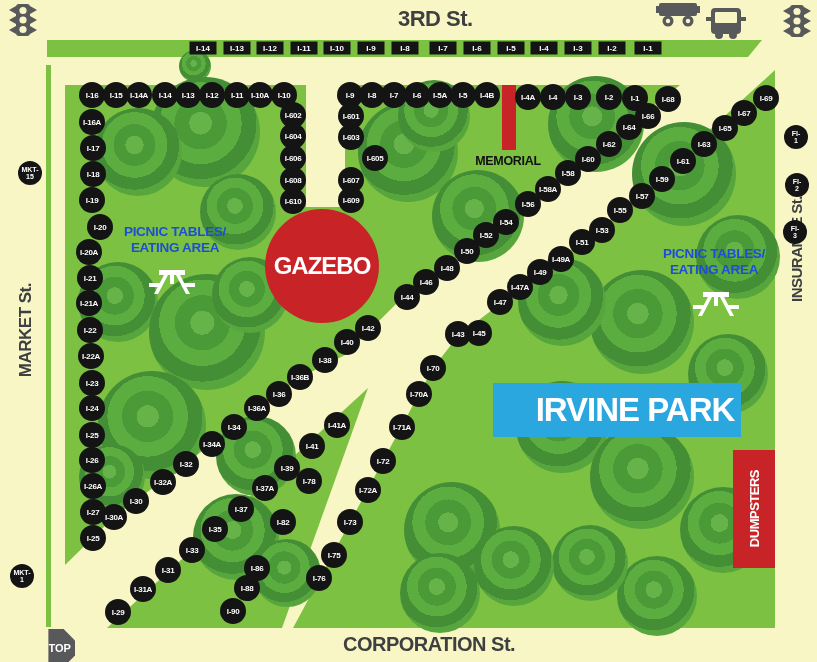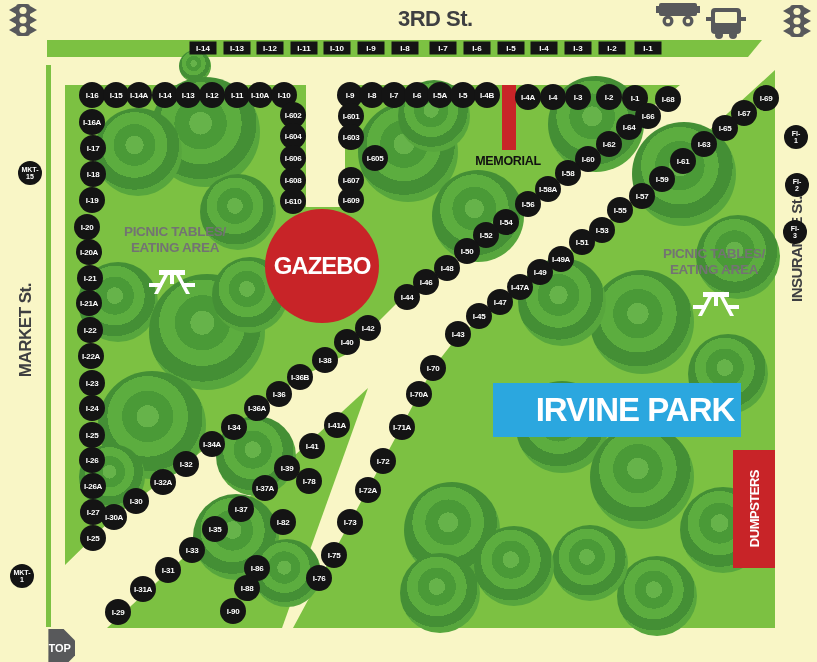--- a/index.html
+++ b/index.html
@@ -19,21 +19,21 @@
     font-weight:bold;display:flex;align-items:center;justify-content:center;transform:translate(-50%,-50%);}
   .smarker{position:absolute;width:24px;height:24px;border-radius:50%;background:#141414;color:#fff;
     font-size:7px;font-weight:bold;display:flex;flex-direction:column;align-items:center;justify-content:center;
     line-height:1;transform:translate(-50%,-50%);}
   .street-label{position:absolute;color:#3E3F41;font-weight:bold;letter-spacing:-0.5px;}
   .vtext{writing-mode:vertical-rl;transform:rotate(180deg);}
   .banner{position:absolute;display:flex;align-items:center;justify-content:center;
     color:#fff;font-weight:bold;letter-spacing:-0.5px;}
   .red{background:#C82428;}
   .blue{background:#2BA7DF;padding-left:36px;}
-  .picnic{position:absolute;color:#737373;font-weight:bold;font-size:13.5px;text-align:center;
+  .picnic{position:absolute;color:#1d4ed8;font-weight:bold;font-size:13.5px;text-align:center;
     line-height:1.2;letter-spacing:-0.3px;width:150px;transform:translateX(-50%);}
   .picnic-icon{position:absolute;transform:translateX(-50%);}
   .gazebo{position:absolute;border-radius:50%;background:#C82428;color:#fff;display:flex;
     align-items:center;justify-content:center;font-weight:bold;}
   .stop{position:absolute;width:38px;height:38px;background:#58595B;color:#fff;display:flex;
     align-items:center;justify-content:center;font-weight:bold;font-size:11px;
     clip-path:polygon(30% 0,70% 0,100% 30%,100% 70%,70% 100%,30% 100%);transform:translate(-50%,-50%);}
   .icon{position:absolute;}
 </style>
 </head>
@@ -118,20 +118,21 @@
   <div class="banner blue" style="left:493px;top:383px;width:212px;height:54px;font-size:33px;letter-spacing:-1px;">
     <span>IRVINE PARK</span>
   </div>
 
   <div class="banner red" style="left:733px;top:450px;width:42px;height:118px;font-size:13px;">
     <span class="vtext">DUMPSTERS</span>
   </div>
 
 
   <div class="street-label" style="left:398px;top:6px;font-size:22px;">3RD St.</div>
+  <div class="street-label" style="left:343px;top:633px;font-size:20px;">CORPORATION St.</div>
   <div class="street-label vtext" style="left:16px;top:283px;font-size:17px;">MARKET St.</div>
   <div class="street-label vtext" style="left:788px;top:196px;font-size:15px;">INSURANCE St.</div>
 
   <div class="stop" style="left:56px;top:648px;">
     <span>STOP</span>
   </div>
 
   <div class="icon" style="left:6px;top:3px;">
     <svg width="34" height="34" viewBox="0 0 34 34">
       <g fill="#58595B">
@@ -234,21 +235,21 @@
     <div class="booth" style="left: 293px; top: 201px;">I-610</div>
     <div class="booth" style="left: 351px; top: 116px;">I-601</div>
     <div class="booth" style="left: 351px; top: 137px;">I-603</div>
     <div class="booth" style="left: 351px; top: 158px; margin-left: 24px;">I-605</div>
     <div class="booth" style="left: 351px; top: 180px;">I-607</div>
     <div class="booth" style="left: 351px; top: 200px;">I-609</div>
     <div class="booth" style="left: 92px; top: 122px;">I-16A</div>
     <div class="booth" style="left: 93px; top: 148px;">I-17</div>
     <div class="booth" style="left: 93px; top: 174px;">I-18</div>
     <div class="booth" style="left: 92px; top: 200px;">I-19</div>
-    <div class="booth" style="left: 87px; top: 227px;">I-20</div>
+    <div class="booth" style="left: 100px; top: 227px;">I-20</div>
     <div class="booth" style="left: 89px; top: 252px;">I-20A</div>
     <div class="booth" style="left: 90px; top: 278px;">I-21</div>
     <div class="booth" style="left: 89px; top: 303px;">I-21A</div>
     <div class="booth" style="left: 90px; top: 330px;">I-22</div>
     <div class="booth" style="left: 91px; top: 356px;">I-22A</div>
     <div class="booth" style="left: 92px; top: 383px;">I-23</div>
     <div class="booth" style="left: 92px; top: 408px;">I-24</div>
     <div class="booth" style="left: 92px; top: 435px;">I-25</div>
     <div class="booth" style="left: 92px; top: 460px;">I-26</div>
     <div class="booth" style="left: 93px; top: 486px;">I-26A</div>
@@ -286,21 +287,21 @@
     <div class="booth" style="left: 683px; top: 161px;">I-61</div>
     <div class="booth" style="left: 662px; top: 179px;">I-59</div>
     <div class="booth" style="left: 642px; top: 196px;">I-57</div>
     <div class="booth" style="left: 620px; top: 210px;">I-55</div>
     <div class="booth" style="left: 602px; top: 230px;">I-53</div>
     <div class="booth" style="left: 582px; top: 242px;">I-51</div>
     <div class="booth" style="left: 561px; top: 259px;">I-49A</div>
     <div class="booth" style="left: 540px; top: 272px;">I-49</div>
     <div class="booth" style="left: 520px; top: 287px;">I-47A</div>
     <div class="booth" style="left: 500px; top: 302px;">I-47</div>
-    <div class="booth" style="left: 479px; top: 316px;">I-45</div>
+    <div class="booth" style="left: 479px; top: 333px;">I-45</div>
     <div class="booth" style="left: 458px; top: 334px;">I-43</div>
     <div class="booth" style="left: 433px; top: 368px;">I-70</div>
     <div class="booth" style="left: 419px; top: 394px;">I-70A</div>
     <div class="booth" style="left: 402px; top: 427px;">I-71A</div>
     <div class="booth" style="left: 383px; top: 461px;">I-72</div>
     <div class="booth" style="left: 368px; top: 490px;">I-72A</div>
     <div class="booth" style="left: 350px; top: 522px;">I-73</div>
     <div class="booth" style="left: 334px; top: 555px;">I-75</div>
     <div class="booth" style="left: 319px; top: 578px;">I-76</div>
     <div class="booth" style="left: 337px; top: 425px;">I-41A</div>

